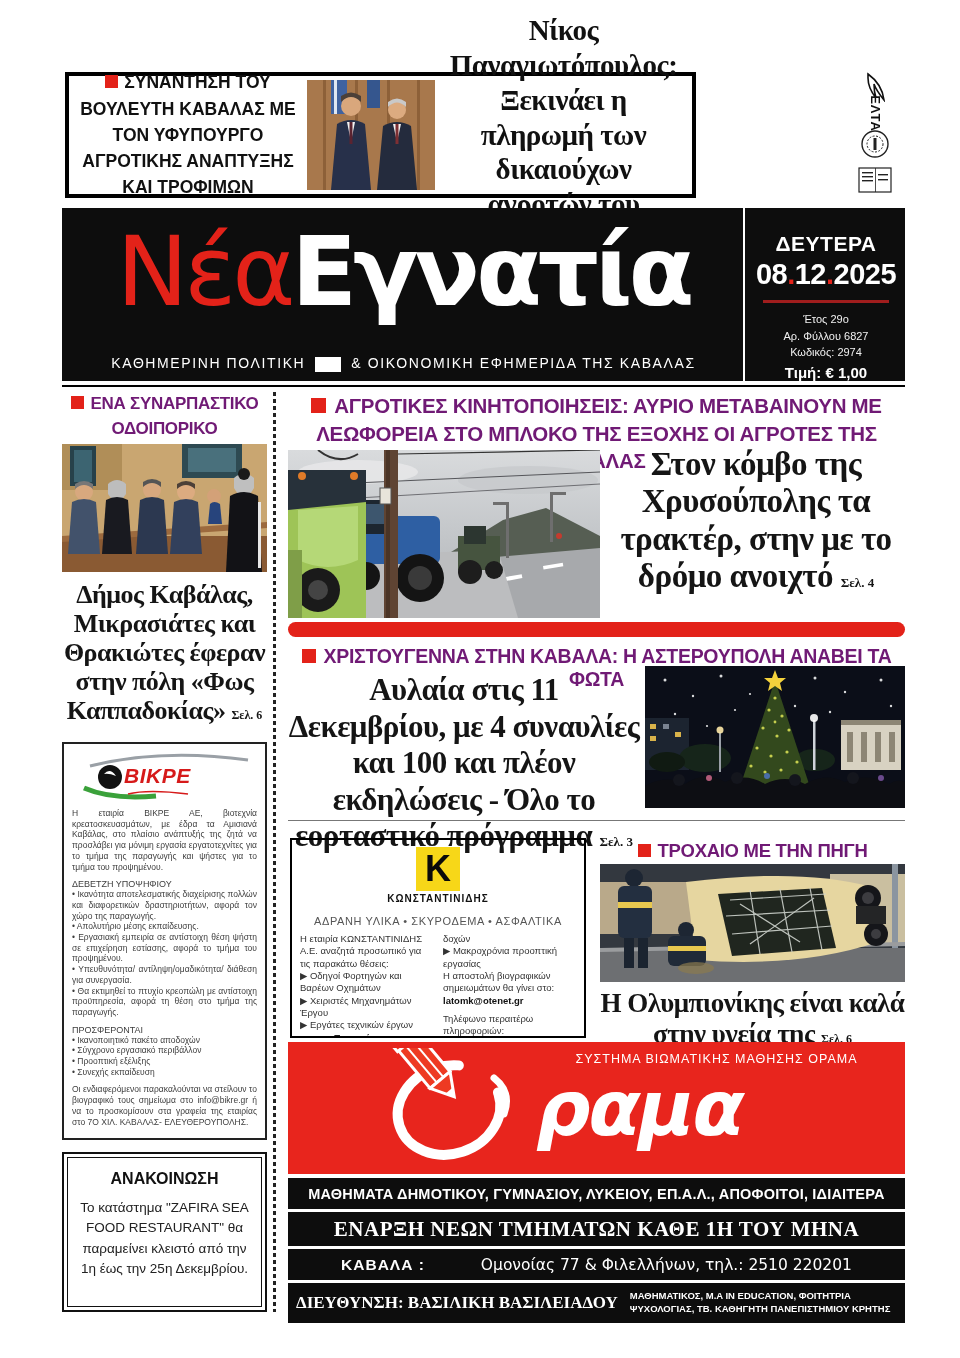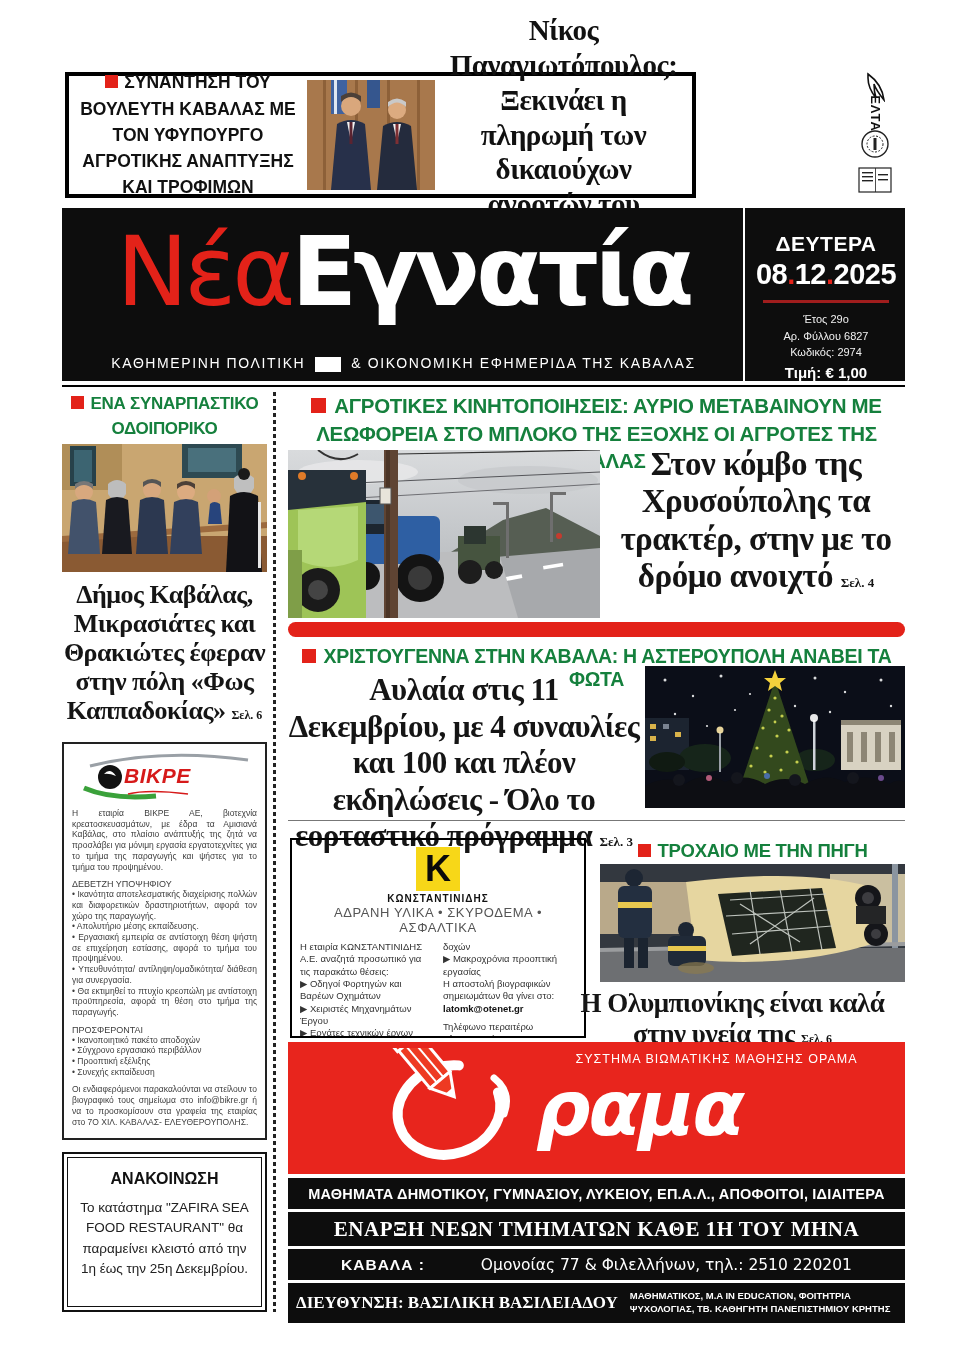--- a/index.html
+++ b/index.html
@@ -1,20 +1,20 @@
 <!DOCTYPE html>
 <html><head>
 <meta charset="utf-8">
 <style>
   * { margin:0; padding:0; box-sizing:border-box; }
   html,body { background:#ffffff; }
   body { width:960px; height:1358px; position:relative; font-family:"Liberation Sans",sans-serif; color:#111; }
   .abs { position:absolute; }
   .redsq { display:inline-block; background:#e32219; vertical-align:baseline; }
-  .kicker { font-weight:bold; letter-spacing:-0.3px; color:#15803d; text-align:center; font-stretch:condensed; }
+  .kicker { font-weight:bold; letter-spacing:-0.3px; color:#701a75; text-align:center; font-stretch:condensed; }
   .serifhead { font-family:"Liberation Serif",serif; font-weight:bold; color:#151515; letter-spacing:-0.5px; text-align:center; }
   .pgref { font-family:"Liberation Serif",serif; font-weight:bold; font-size:12px; letter-spacing:0; }
   
   #banner { left:65px; top:72px; width:631px; height:126px; border:4px solid #000; display:flex; align-items:center; background:#fff; }
   #banner-left { width:238px; padding:4px 6px; font-size:17.5px; line-height:1.5; font-weight:bold; text-align:center; }
   #banner-photo { width:128px; height:110px; flex:0 0 auto; }
   #banner-right { flex:1; font-family:"Liberation Serif",serif; font-weight:bold; font-size:29px; line-height:1.2; text-align:center; padding:0 6px; letter-spacing:-0.5px; }
   
   #elta { left:846px; top:76px; width:58px; height:122px; display:flex; flex-direction:column; align-items:center; gap:8px; }
   #elta .brand { transform:rotate(90deg); font-size:13px; font-weight:bold; letter-spacing:1px; }
@@ -58,28 +58,28 @@
   #tractor-photo { left:288px; top:450px; width:312px; height:168px; }
   #ag-head { left:606px; top:446px; width:300px; font-size:33px; line-height:1.13; }
   #redbar { left:288px; top:622px; width:617px; height:15px; background:#e32219; border-radius:8px; }
   #xmas-kicker { top:645px; font-size:19.5px; }
   #xmas-head { left:288px; top:672px; width:352px; font-size:31px; line-height:1.18; text-align:center; }
   #xmas-photo { left:645px; top:666px; width:260px; height:142px; }
   #hr-mid { left:288px; top:820px; width:617px; height:1px; background:#777; }
   #konst { left:290px; top:838px; width:296px; height:200px; border:2px solid #000; padding:5px 8px; overflow:hidden; }
   #konst .klogo { width:44px; height:44px; background:#f7d718; margin:2px auto 2px; display:flex; align-items:center; justify-content:center; font-size:36px; font-weight:bold; color:#0a0a0a; }
   #konst .brand { text-align:center; font-weight:bold; font-size:10px; letter-spacing:1px; }
-  #konst .sub { text-align:center; font-size:13px; color:#555; letter-spacing:0.6px; margin-top:1px; }
+  #konst .sub { text-align:center; font-size:11px; color:#555; letter-spacing:0.6px; margin-top:11px; }
   #konst .cols { display:flex; gap:10px; margin-top:6px; font-size:9.5px; line-height:1.3; color:#333;justify-content:center; }
   #konst .cols > div { flex:1; }
   #konst .offer { text-align:center; font-weight:bold; text-decoration:underline; color:#222; }
   #konst .strong { font-weight:bold; color:#111; }
   #dev-kicker { left:600px; top:840px; width:305px; font-size:18.5px; }
   #car-photo { left:600px; top:864px; width:305px; height:118px; }
-  #dev-head { left:580px; top:988px; width:305px; font-size:27px; line-height:1.15; }
+  #dev-head { left:600px; top:988px; width:305px; font-size:27px; line-height:1.15; }
   
   #orama { left:288px; top:1042px; width:617px; height:132px; background:#e8251d; overflow:hidden; }
   #orama .topline { position:absolute; left:248px; right:8px; top:10px; text-align:center; color:#fff; font-size:12.5px; letter-spacing:1px; font-weight:500; }
   #orama .word { position:absolute; left:248px; top:22px; color:#fff; font-size:76px; font-weight:bold; font-style:italic; font-family:"DejaVu Sans",sans-serif; letter-spacing:-2px; }
   #orama .bottomline { position:absolute; left:248px; right:8px; bottom:9px; text-align:center; color:#fff; font-size:13px; font-weight:bold; letter-spacing:0.5px; }
   
   .bbar { left:288px; width:617px; background:#0d0d0d; color:#fff; display:flex; align-items:center; justify-content:center; text-align:center; }
   #bar1 { top:1178px; height:31px; font-size:14.5px; font-weight:bold; letter-spacing:0.2px; }
   #bar2 { top:1212px; height:34px; font-family:"Liberation Serif",serif; font-weight:bold; font-size:21px; letter-spacing:0.5px; }
   #bar3 { top:1249px; height:31px; font-size:15.5px; font-family:"DejaVu Sans",sans-serif;gap:48px; }

